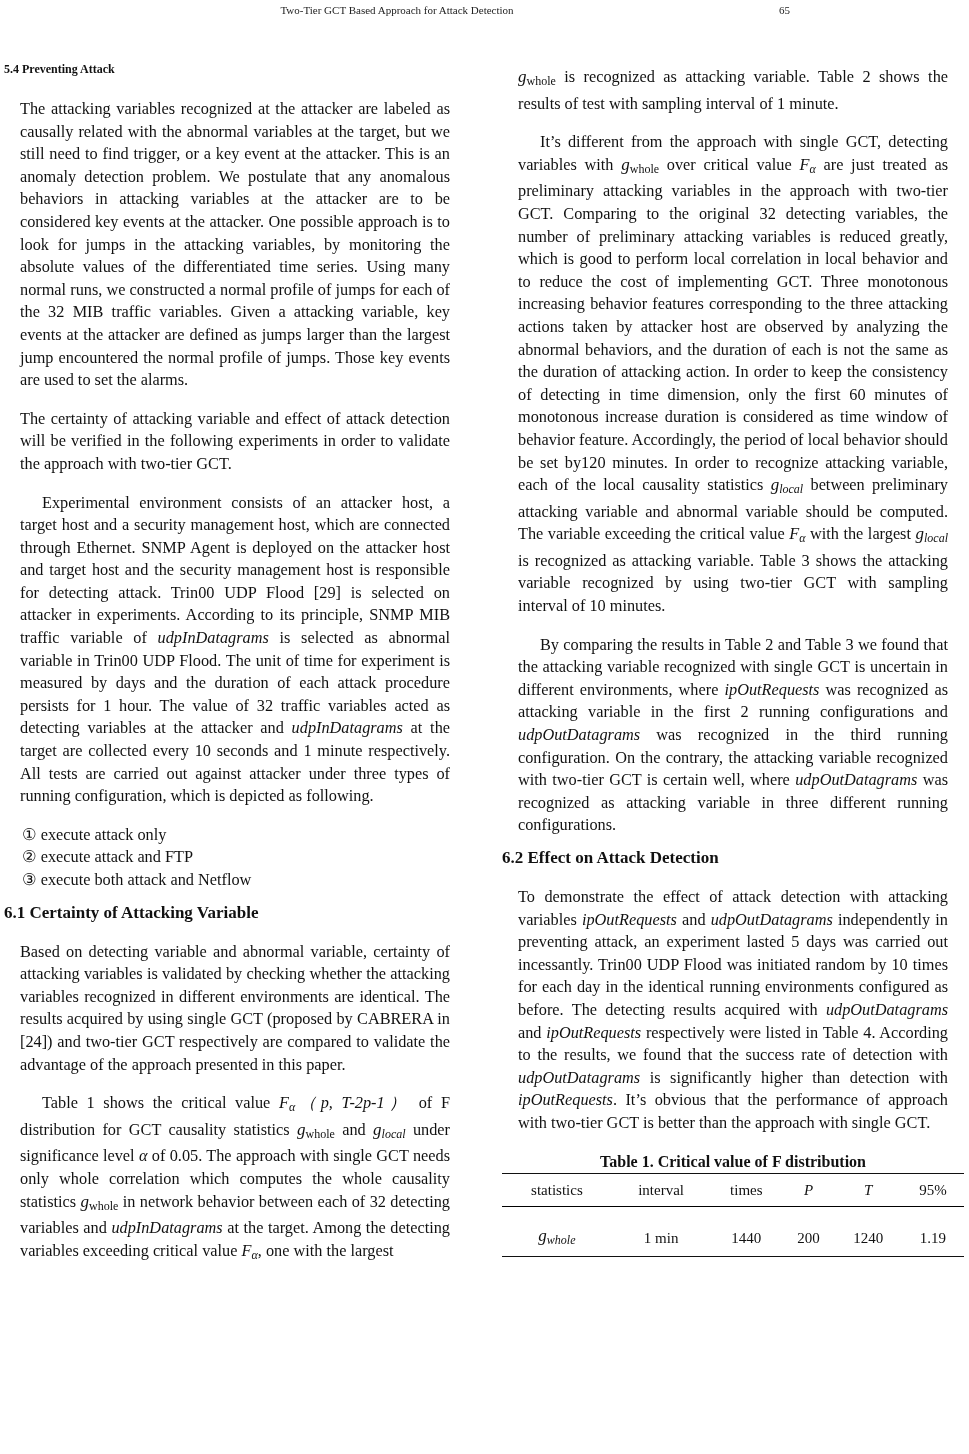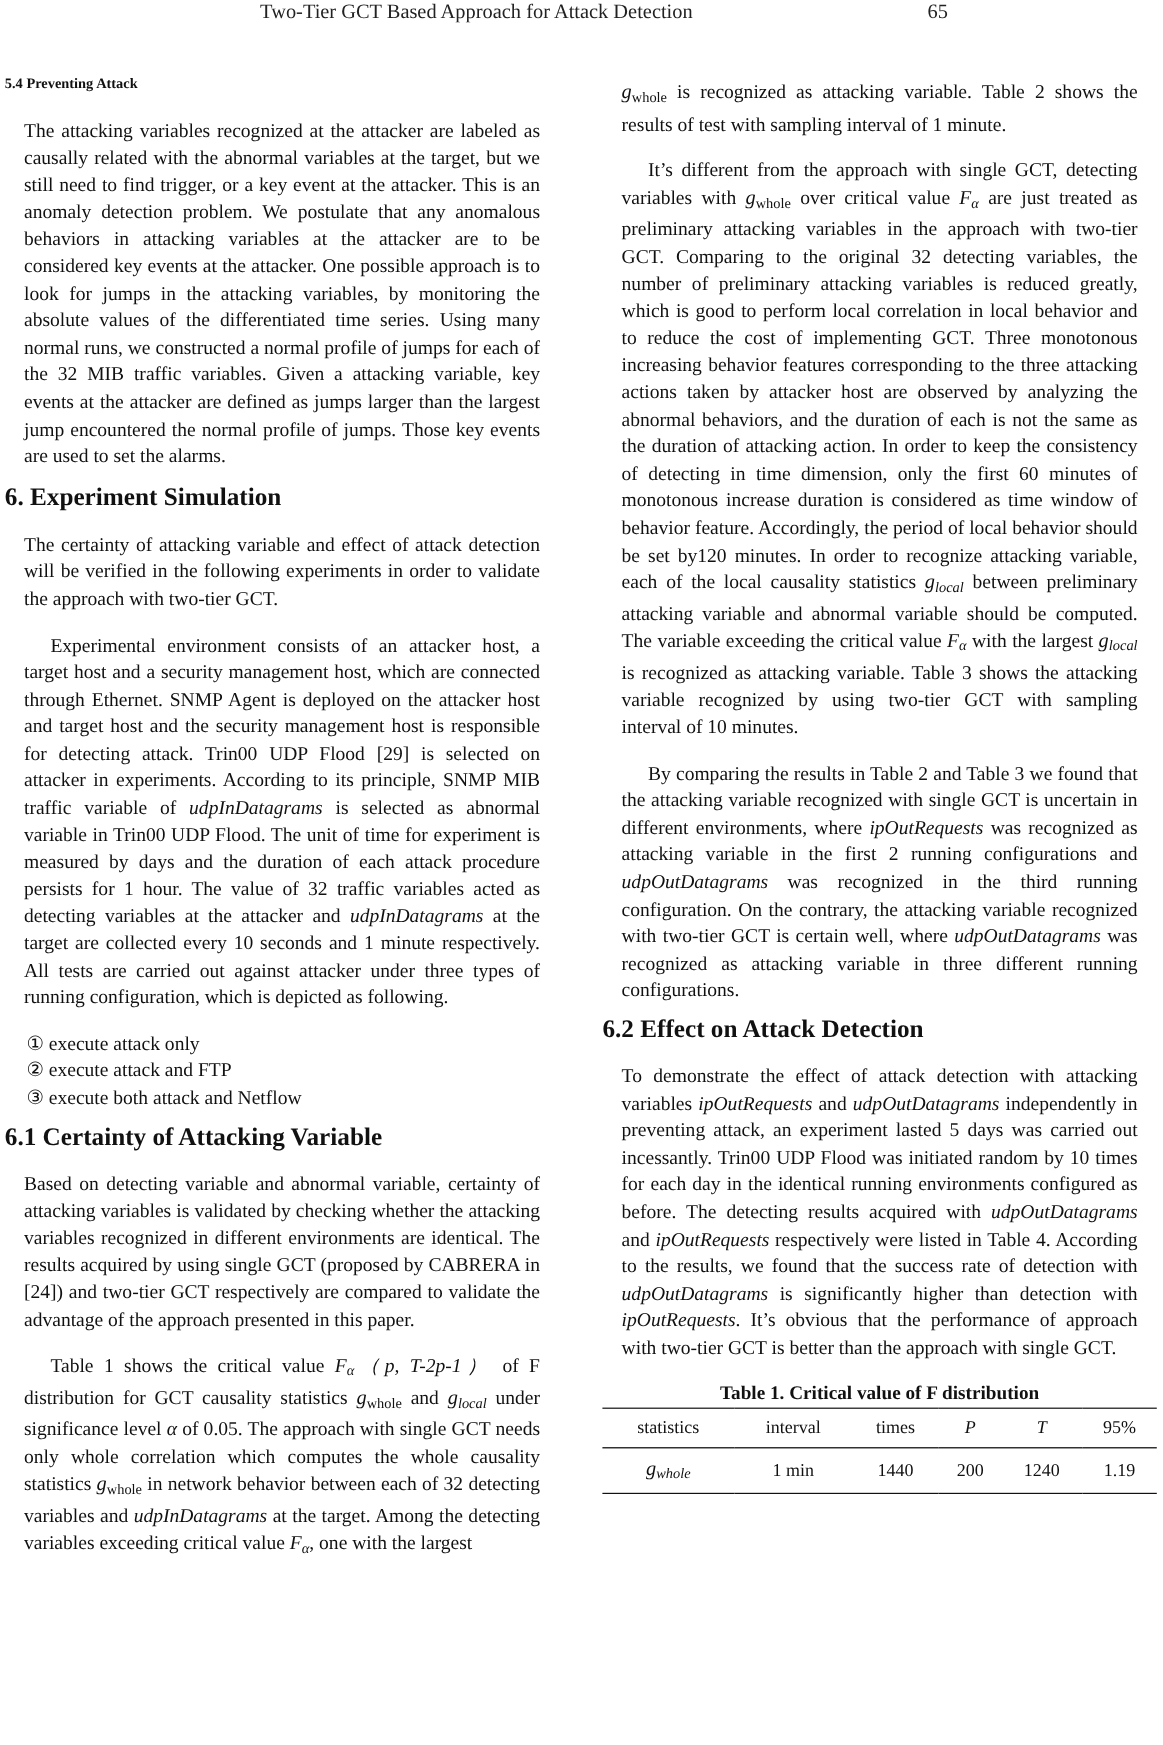--- a/index.html
+++ b/index.html
@@ -2,67 +2,66 @@
 <html><head>
 <meta charset="utf-8">
 <style>
   html, body { margin: 0; padding: 0; background: #ffffff; }
   body {
     width: 969px; height: 1454px; position: relative; overflow: hidden;
     font-family: "Liberation Serif", "DejaVu Serif", serif; color: #111;
   }
   .running-head {
     position: absolute; top: 0; left: 0; width: 794px; height: 20px;
-    font-size: 17px; line-height: 20px; color: #222;
+    font-size: 11px; line-height: 20px; color: #222;
   }
   .running-head .title { position: absolute; left: 0; right: 0; text-align: center; }
   .running-head .pageno { position: absolute; right: 4px; }
   .col {
     position: absolute; top: 52px; width: 462px;
     font-size: 16.3px; line-height: 22.6px; text-align: justify;
   }
   .col.left { left: 4px; }
   .col.right { left: 502px; top: 50px; }
   h2 { font-size: 12px; font-weight: bold; margin: 4px 0 10px 0; line-height: 26px; }
-  h3 { font-size: 21px; font-weight: bold; margin: 4px 0 9px 0; line-height: 25px; }
+  h3 { font-size: 17px; font-weight: bold; margin: 4px 0 9px 0; line-height: 25px; }
   h2.sec6 { font-size: 21px; margin: 9px 0 9px 0; }
   p { margin: 16px; }
   p.indent { text-indent: 22px; }
   p.gap { margin-bottom: 8px; }
   .list-item { padding-left: 18px; }
   i { font-style: italic; }
   sub.s { font-size: 12px; vertical-align: -3px; }
   .gsym { font-style: italic; font-size: 17px; }
   .caption { text-align: center; font-weight: bold; font-size: 16px; margin: 12px 0 0 0; }
   table.crit {
     width: 100%; border-collapse: collapse; font-size: 15px; text-align: center;
     border-top: 1.5px solid #111; border-bottom: 1.5px solid #111;
   }
   table.crit th { font-weight: normal; padding: 5px 2px 4px 2px; border-bottom: 1px solid #000000; }
-  table.crit td { padding: 6px 2px 5px 2px; }
+  table.crit td { padding: 18px 2px 5px 2px; }
   table.crit th.it { font-style: italic; }
   .footer {
     position: absolute; top: 1463px; left: 4px; width: 961px; height: 18px;
     font-size: 14px; line-height: 18px;
   }
   .footer .right { position: absolute; right: 0; font-style: italic; font-weight: bold; }
 </style>
 </head>
 <body>
 
 <div class="running-head">
   <span class="title">Two-Tier GCT Based Approach for Attack Detection</span>
   <span class="pageno">65</span>
 </div>
 
 <div class="col left">
   <h2>5.4 Preventing Attack</h2>
   <p class="gap">The attacking variables recognized at the attacker are labeled as causally related with the abnormal variables at the target, but we still need to find trigger, or a key event at the attacker. This is an anomaly detection problem. We postulate that any anomalous behaviors in attacking variables at the attacker are to be considered key events at the attacker. One possible approach is to look for jumps in the attacking variables, by monitoring the absolute values of the differentiated time series. Using many normal runs, we constructed a normal profile of jumps for each of the 32 MIB traffic variables. Given a attacking variable, key events at the attacker are defined as jumps larger than the largest jump encountered the normal profile of jumps. Those key events are used to set the alarms.</p>
 
-  <h2 class="sec6">6. Experiment Simulation</h2>
   <p>The certainty of attacking variable and effect of attack detection will be verified in the following experiments in order to validate the approach with two-tier GCT.</p>
   <p class="indent"><span>Experimental environment consists of an attacker host, a target host and a security management host, which are connected through Ethernet. SNMP Agent is deployed on the attacker host and target host and the security management host is responsible for detecting attack. Trin00 UDP Flood [29] is selected on attacker in experiments. According to its principle, SNMP MIB traffic variable of </span><i>udpInDatagrams</i><span> is selected as abnormal variable in Trin00 UDP Flood. The unit of time for experiment is measured by days and the duration of each attack procedure persists for 1 hour. The value of 32 traffic variables acted as detecting variables at the attacker and </span><i>udpInDatagrams</i><span> at the target are collected every 10 seconds and 1 minute respectively. All tests are carried out against attacker under three types of running configuration, which is depicted as following.</span></p>
   <div class="list-item">① execute attack only</div>
   <div class="list-item">② execute attack and FTP</div>
   <div class="list-item gap" style="margin-bottom:8px">③ execute both attack and Netflow</div>
 
   <h3>6.1 Certainty of Attacking Variable</h3>
   <p style="margin-bottom:3px">Based on detecting variable and abnormal variable, certainty of attacking variables is validated by checking whether the attacking variables recognized in different environments are identical. The results acquired by using single GCT (proposed by CABRERA in [24]) and two-tier GCT respectively are compared to validate the advantage of the approach presented in this paper.</p>
   <p class="indent"><span>Table 1 shows the critical value </span><i>F</i><sub class="s"><i>α</i></sub><i>（p, T-2p-1）</i><span> of F distribution for GCT causality statistics </span><span class="gsym">g</span><sub class="s">whole</sub><span> and </span><span class="gsym">g</span><sub class="s"><i>local</i></sub><span> under significance level </span><i>α</i><span> of 0.05. The approach with single GCT needs only whole correlation which computes the whole causality statistics </span><span class="gsym">g</span><sub class="s">whole</sub><span> in network behavior between each of 32 detecting variables and </span><i>udpInDatagrams</i><span> at the target. Among the detecting variables exceeding critical value </span><i>F</i><sub class="s"><i>α</i></sub><span>, one with the largest</span></p>
 </div>

